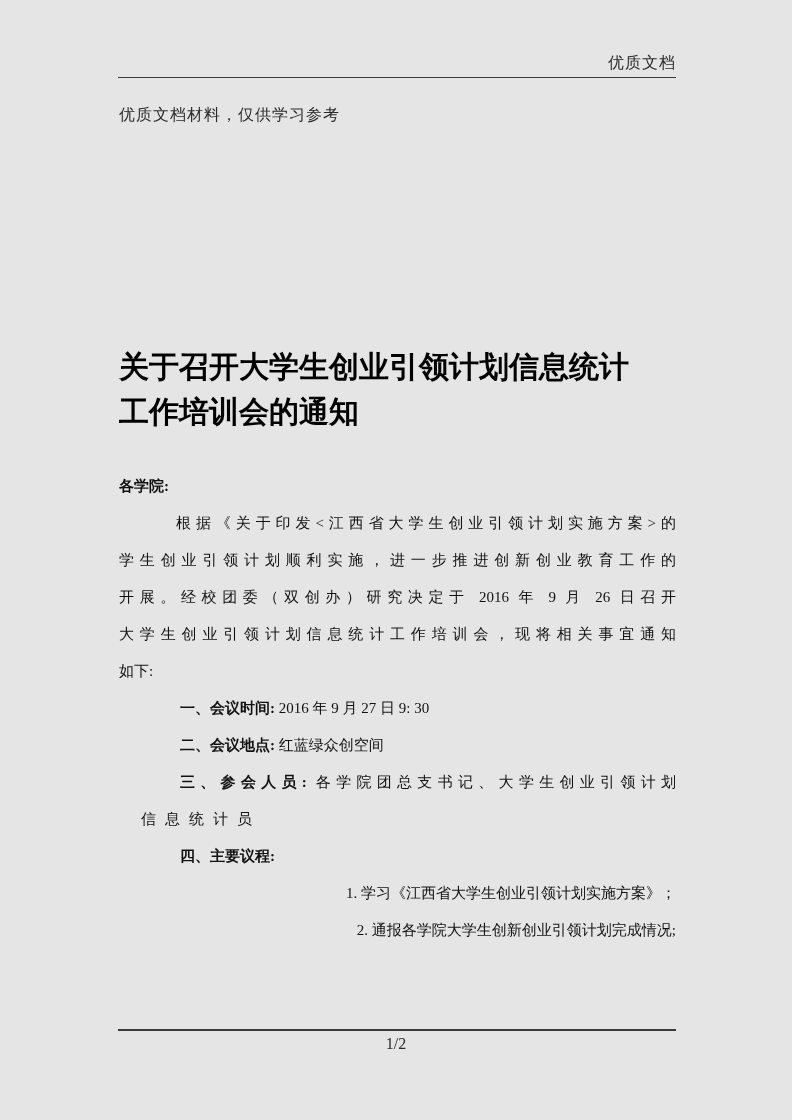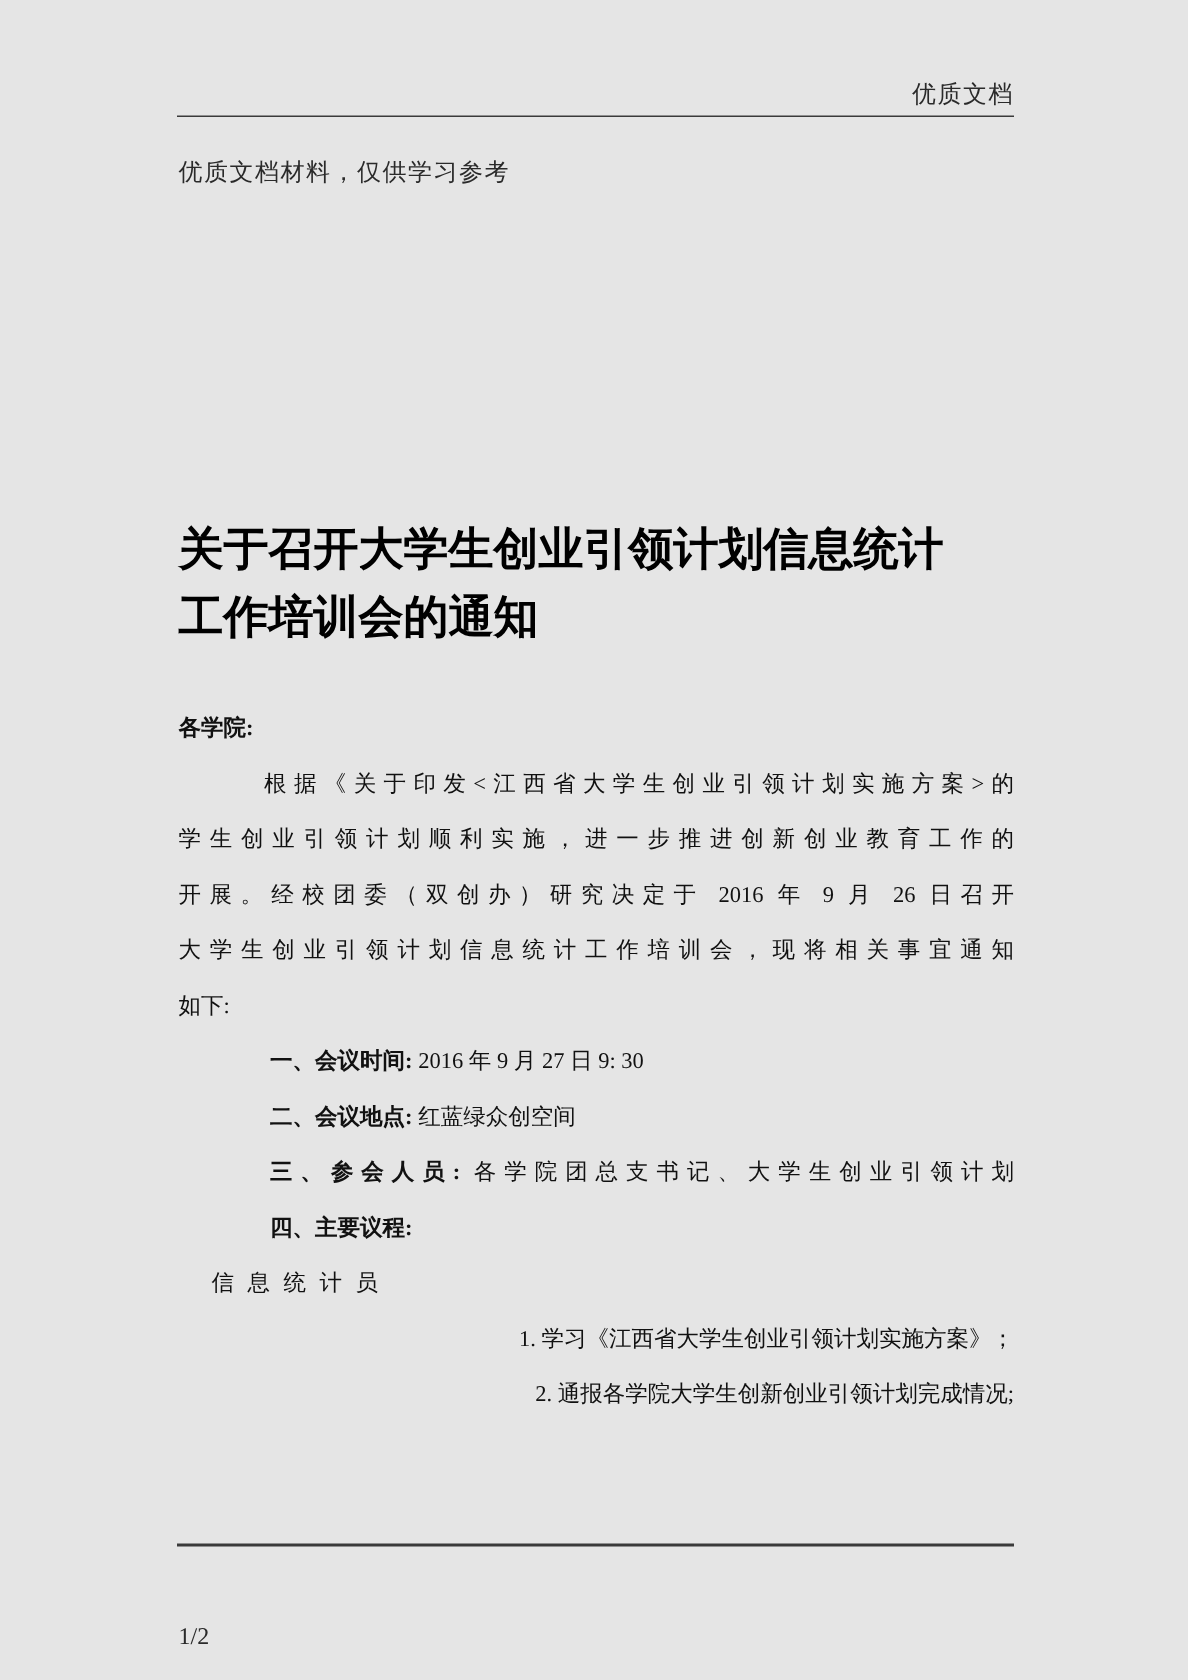--- a/index.html
+++ b/index.html
@@ -53,21 +53,21 @@
   .spread   { padding-left:22px; letter-spacing:9px; }
   .lb { font-weight:700; }
 
   
   .ftr-rule {
     position:absolute; top:1029px; left:118px; width:558px;
     border-top:2px solid #3a3a3a; height:0;
   }
   .ftr-pagenum {
     position:absolute; top:1035px; left:119px; width:554px;
-    text-align:left; font-size:16px; color:#2a2a2a;margin-top:48px;
+    text-align:center; font-size:16px; color:#2a2a2a;
   }
 </style>
 </head>
 <body>
 
 <div class="sheet">
 
   <div class="hdr-brand">优质文档</div>
   <div class="hdr-rule"></div>
   <div class="hdr-note">优质文档材料，仅供学习参考</div>
@@ -91,23 +91,23 @@
     <div class="line fill"><span>大学生创业引领计划信息统计工作培训会，现将相关事宜通知</span></div>
 
     <div class="line"><span>如下:</span></div>
 
     <div class="line ind-item"><span class="lb">一、会议时间:</span><span> 2016 年 9 月 27 日 9: 30</span></div>
 
     <div class="line ind-item"><span class="lb">二、会议地点:</span><span> 红蓝绿众创空间</span></div>
 
     <div class="line fill ind-item"><span class="lb">三、参会人员:</span><span> 各学院团总支书记、大学生创业引领计划</span></div>
 
+    <div class="line spread"><span>信息统计员</span></div>
+
     <div class="line ind-item"><span class="lb">四、主要议程:</span></div>
-
-    <div class="line spread"><span>信息统计员</span></div>
 
     <div class="line ind-num"><span>1. 学习《江西省大学生创业引领计划实施方案》；</span></div>
 
     <div class="line ind-num"><span>2. 通报各学院大学生创新创业引领计划完成情况;</span></div>
 
   </div>
 
   <div class="ftr-rule"></div>
   <div class="ftr-pagenum">1/2</div>
 

